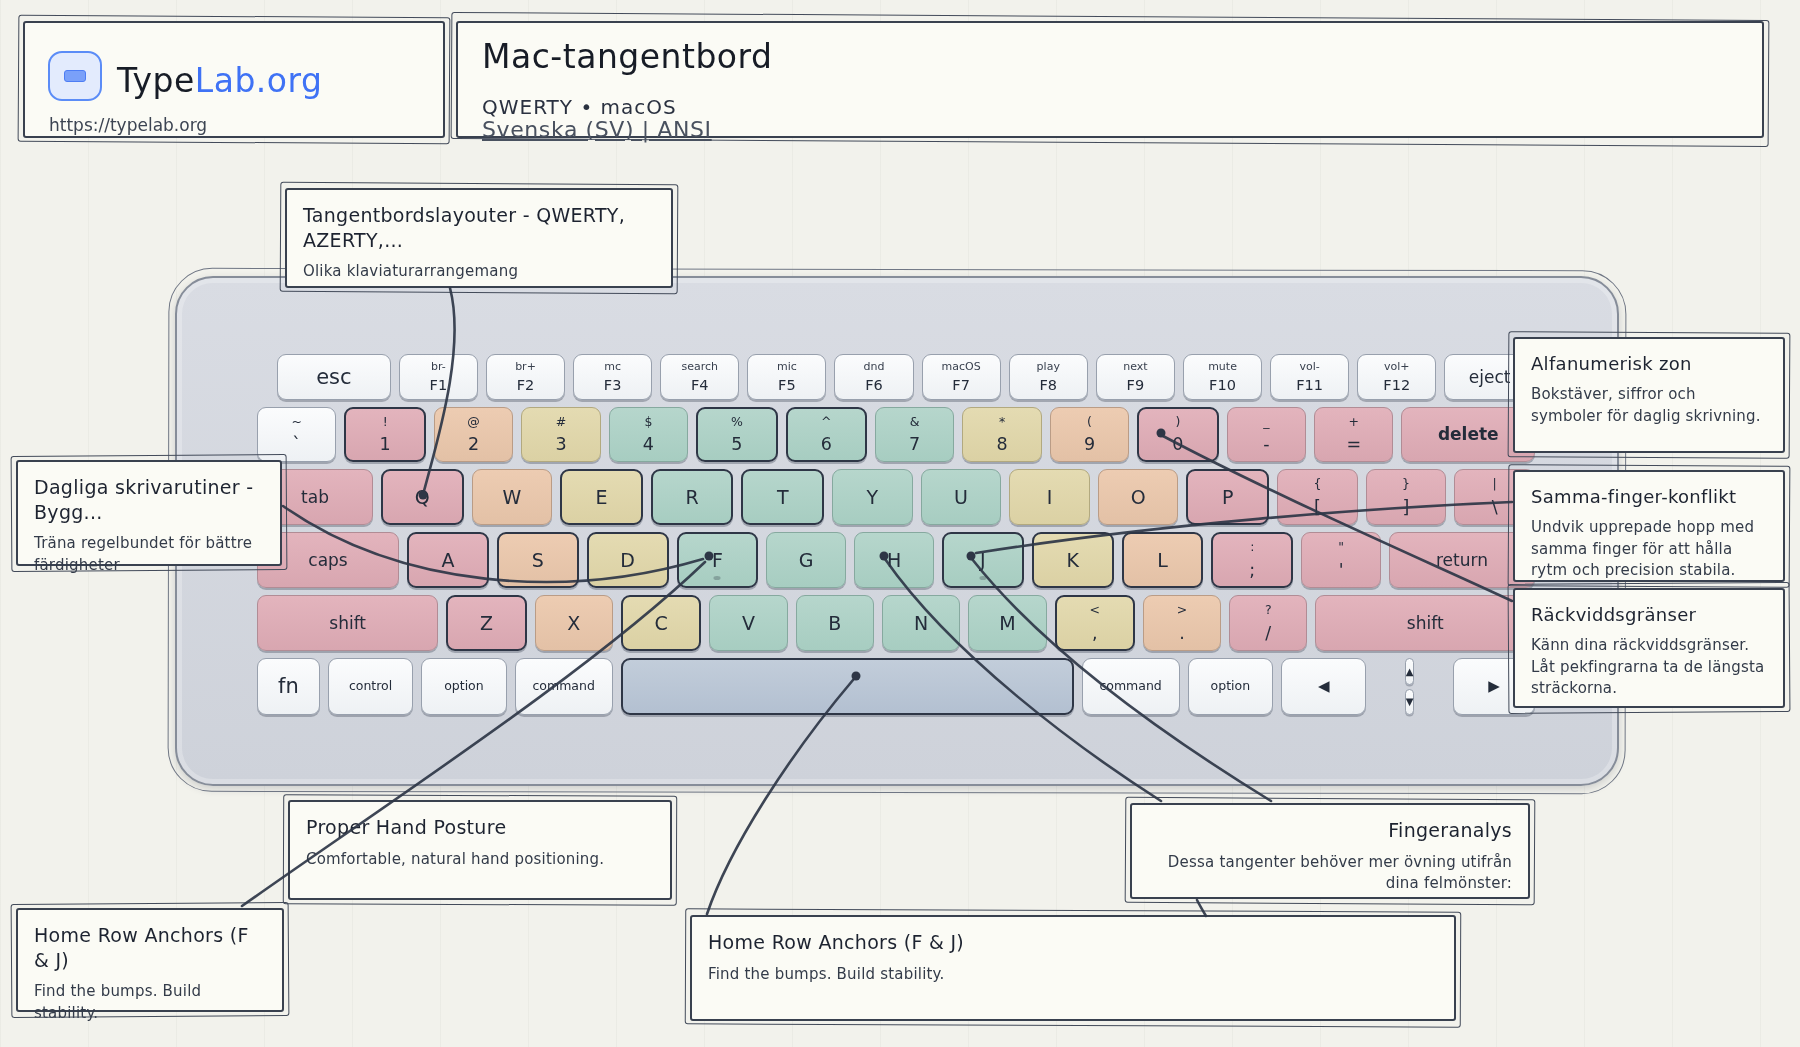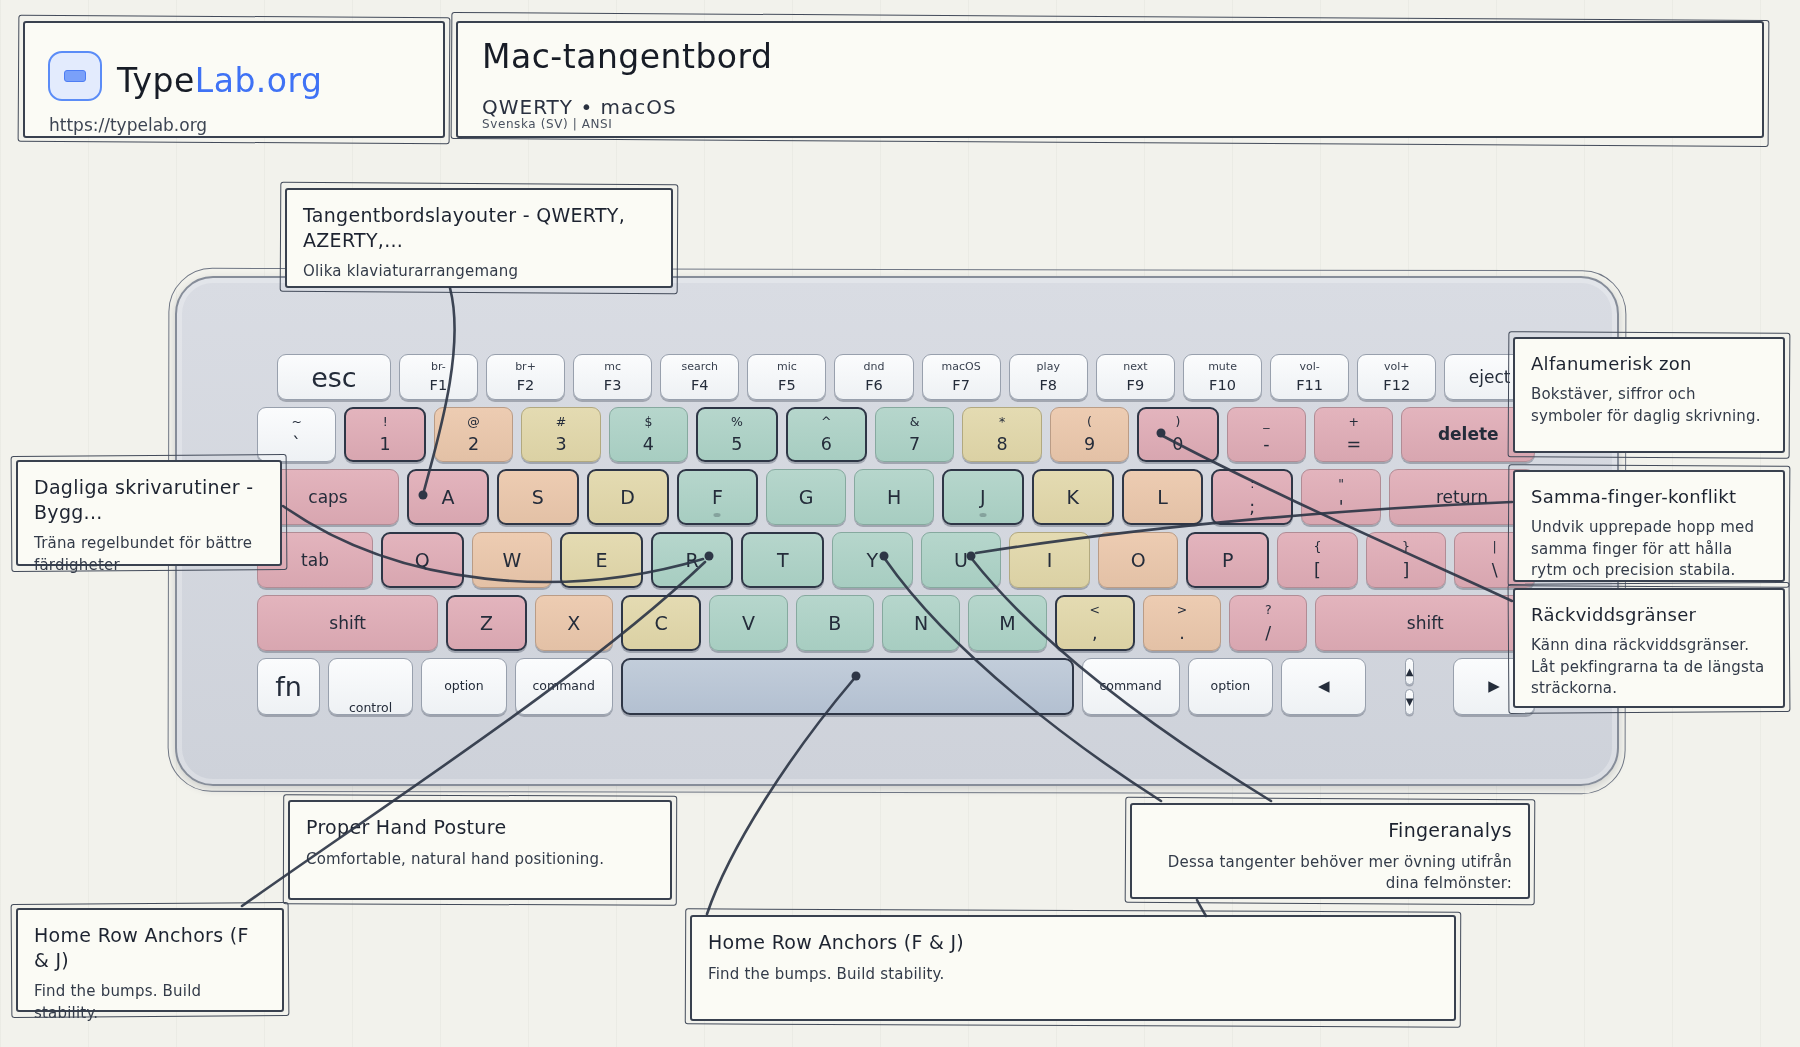--- a/index.html
+++ b/index.html
@@ -34,21 +34,21 @@
   }
   .logo-icon-inner { width:22px; height:12px; background:#7aa0f9; border:1px solid #4d7df4; border-radius:3px; }
   .logo-text { position:absolute; left:92px; top:38px; font-size:33px; letter-spacing:.5px; }
   .logo-text .t-dark { color:#171c26; }
   .logo-text .t-accent { color:#3f72f5; }
   .logo-url { position:absolute; left:24px; top:92px; font-size:17px; color:#3c4452; }
 
   .title-box { left:456px; top:21px; width:1308px; height:117px; }
   .hdr-title { position:absolute; left:24px; top:14px; font-size:33px; letter-spacing:.5px; color:#171c26; }
   .hdr-sub   { position:absolute; left:24px; top:72px; font-size:20px; letter-spacing:1px; color:#2a3140; }
-  .hdr-meta  { position:absolute; left:24px; top:94px; font-size:12px; letter-spacing:.6px; color:#49515f; }
+  .hdr-meta  { position:absolute; left:24px; top:94px; font-size:22px; letter-spacing:.6px; color:#49515f;text-decoration:underline; }
 
   
   .callout { padding:13px 16px; }
   .co-title { font-size:19px; letter-spacing:.3px; color:#1d2330; margin-bottom:9px; line-height:1.3; }
   .co-body  { font-size:15px; letter-spacing:.2px; color:#333b49; line-height:1.42; }
   .co-layouts    { left:285px;  top:188px; width:388px; height:100px; }
   .co-daily      { left:16px;   top:460px; width:266px; height:106px; }
   .co-alpha      { left:1513px; top:337px; width:272px; height:116px; }
   .co-same       { left:1513px; top:470px; width:272px; height:112px; }
   .co-reach      { left:1513px; top:588px; width:272px; height:120px; }
@@ -85,21 +85,21 @@
   }
   .key.dark { border:2.4px solid #2e3646; }
   .c-pink  { background:linear-gradient(#e3b4bd,#d8a6b0); border-color:#b18c95; }
   .c-tan   { background:linear-gradient(#edccb2,#e3c1a6); border-color:#ba9c86; }
   .c-khaki { background:linear-gradient(#e4dbb2,#dbd1a4); border-color:#b2a97f; }
   .c-teal  { background:linear-gradient(#b6d6cc,#a7cdc1); border-color:#86a99f; }
   .c-space { background:linear-gradient(#c2cdda,#b3c0d1); }
   .sym-top  { font-size:12.5px; line-height:1; margin-bottom:8px; }
   .sym-main { font-size:17.5px; line-height:1; }
   .k-letter .sym-main { font-size:19px; }
-  .k-esc .sym-main  { font-size:27px; }
+  .k-esc .sym-main  { font-size:21px; }
   .k-text .sym-main { font-size:17px; }
   .k-mod .sym-main  { font-size:12.5px; }
   .k-arrow .sym-main{ font-size:15px; }
   .k-fn .sym-top  { font-size:11px; margin-bottom:6px; color:#39414f; }
   .k-fn .sym-main { font-size:14.5px; }
   .bump {
     position:absolute; bottom:6px; left:50%; transform:translateX(-50%);
     width:7px; height:4px; border-radius:45%; background:rgba(40,50,60,.28);
   }
   .updown { background:transparent; border:none; box-shadow:none; gap:4px; padding:0; display:flex; flex-direction:column; }
@@ -242,20 +242,67 @@
         </div>
         <div class="key k-sym c-pink" style="flex: 1 1 0px;">
           <div class="sym-top">+</div>
           <div class="sym-main">=</div>
         </div>
         <div class="key k-text c-pink" style="flex: 1.7 1 0px; font-weight: bold;">
           <div class="sym-main">delete</div>
         </div>
       </div>
       <div class="kb-row" style="height: 56px;">
+        <div class="key k-text c-pink" style="flex: 1.45 1 0px;">
+          <div class="sym-main">tab</div>
+        </div>
+        <div class="key k-letter c-pink dark" style="flex: 1 1 0px;">
+          <div class="sym-main">Q</div>
+        </div>
+        <div class="key k-letter c-tan" style="flex: 1 1 0px;">
+          <div class="sym-main">W</div>
+        </div>
+        <div class="key k-letter c-khaki dark" style="flex: 1 1 0px;">
+          <div class="sym-main">E</div>
+        </div>
+        <div class="key k-letter c-teal dark" style="flex: 1 1 0px;">
+          <div class="sym-main">R</div>
+        </div>
+        <div class="key k-letter c-teal dark" style="flex: 1 1 0px;">
+          <div class="sym-main">T</div>
+        </div>
+        <div class="key k-letter c-teal" style="flex: 1 1 0px;">
+          <div class="sym-main">Y</div>
+        </div>
+        <div class="key k-letter c-teal" style="flex: 1 1 0px;">
+          <div class="sym-main">U</div>
+        </div>
+        <div class="key k-letter c-khaki" style="flex: 1 1 0px;">
+          <div class="sym-main">I</div>
+        </div>
+        <div class="key k-letter c-tan" style="flex: 1 1 0px;">
+          <div class="sym-main">O</div>
+        </div>
+        <div class="key k-letter c-pink dark" style="flex: 1 1 0px;">
+          <div class="sym-main">P</div>
+        </div>
+        <div class="key k-sym c-pink" style="flex: 1 1 0px;">
+          <div class="sym-top">{</div>
+          <div class="sym-main">[</div>
+        </div>
+        <div class="key k-sym c-pink" style="flex: 1 1 0px;">
+          <div class="sym-top">}</div>
+          <div class="sym-main">]</div>
+        </div>
+        <div class="key k-sym c-pink" style="flex: 1 1 0px;">
+          <div class="sym-top">|</div>
+          <div class="sym-main">\</div>
+        </div>
+      </div>
+      <div class="kb-row" style="height: 56px;">
         <div class="key k-text c-pink" style="flex: 1.8 1 0px;">
           <div class="sym-main">caps</div>
         </div>
         <div class="key k-letter c-pink dark" style="flex: 1 1 0px;">
           <div class="sym-main">A</div>
         </div>
         <div class="key k-letter c-tan dark" style="flex: 1 1 0px;">
           <div class="sym-main">S</div>
         </div>
         <div class="key k-letter c-khaki dark" style="flex: 1 1 0px;">
@@ -287,67 +334,20 @@
         </div>
         <div class="key k-sym c-pink" style="flex: 1 1 0px;">
           <div class="sym-top">"</div>
           <div class="sym-main">'</div>
         </div>
         <div class="key k-text c-pink" style="flex: 1.85 1 0px;">
           <div class="sym-main">return</div>
         </div>
       </div>
       <div class="kb-row" style="height: 56px;">
-        <div class="key k-text c-pink" style="flex: 1.45 1 0px;">
-          <div class="sym-main">tab</div>
-        </div>
-        <div class="key k-letter c-pink dark" style="flex: 1 1 0px;">
-          <div class="sym-main">Q</div>
-        </div>
-        <div class="key k-letter c-tan" style="flex: 1 1 0px;">
-          <div class="sym-main">W</div>
-        </div>
-        <div class="key k-letter c-khaki dark" style="flex: 1 1 0px;">
-          <div class="sym-main">E</div>
-        </div>
-        <div class="key k-letter c-teal dark" style="flex: 1 1 0px;">
-          <div class="sym-main">R</div>
-        </div>
-        <div class="key k-letter c-teal dark" style="flex: 1 1 0px;">
-          <div class="sym-main">T</div>
-        </div>
-        <div class="key k-letter c-teal" style="flex: 1 1 0px;">
-          <div class="sym-main">Y</div>
-        </div>
-        <div class="key k-letter c-teal" style="flex: 1 1 0px;">
-          <div class="sym-main">U</div>
-        </div>
-        <div class="key k-letter c-khaki" style="flex: 1 1 0px;">
-          <div class="sym-main">I</div>
-        </div>
-        <div class="key k-letter c-tan" style="flex: 1 1 0px;">
-          <div class="sym-main">O</div>
-        </div>
-        <div class="key k-letter c-pink dark" style="flex: 1 1 0px;">
-          <div class="sym-main">P</div>
-        </div>
-        <div class="key k-sym c-pink" style="flex: 1 1 0px;">
-          <div class="sym-top">{</div>
-          <div class="sym-main">[</div>
-        </div>
-        <div class="key k-sym c-pink" style="flex: 1 1 0px;">
-          <div class="sym-top">}</div>
-          <div class="sym-main">]</div>
-        </div>
-        <div class="key k-sym c-pink" style="flex: 1 1 0px;">
-          <div class="sym-top">|</div>
-          <div class="sym-main">\</div>
-        </div>
-      </div>
-      <div class="kb-row" style="height: 56px;">
         <div class="key k-text c-pink" style="flex: 2.35 1 0px;">
           <div class="sym-main">shift</div>
         </div>
         <div class="key k-letter c-pink dark" style="flex: 1 1 0px;">
           <div class="sym-main">Z</div>
         </div>
         <div class="key k-letter c-tan" style="flex: 1 1 0px;">
           <div class="sym-main">X</div>
         </div>
         <div class="key k-letter c-khaki dark" style="flex: 1 1 0px;">
@@ -378,21 +378,21 @@
           <div class="sym-main">/</div>
         </div>
         <div class="key k-text c-pink" style="flex: 2.85 1 0px;">
           <div class="sym-main">shift</div>
         </div>
       </div>
       <div class="kb-row" style="height: 57px;">
         <div class="key k-esc c-plain" style="flex: 0.95 1 0px;">
           <div class="sym-main">fn</div>
         </div>
-        <div class="key k-mod c-plain" style="flex: 1.3 1 0px; justify-content: flex-end;">
+        <div class="key k-mod c-plain" style="flex: 1.3 1 0px;">
           <div class="sym-main">control</div>
         </div>
         <div class="key k-mod c-plain" style="flex: 1.3 1 0px;">
           <div class="sym-main">option</div>
         </div>
         <div class="key k-mod c-plain" style="flex: 1.5 1 0px;">
           <div class="sym-main">command</div>
         </div>
         <div class="key k-space c-space dark" style="flex: 7 1 0px;"></div>
         <div class="key k-mod c-plain" style="flex: 1.5 1 0px;">

